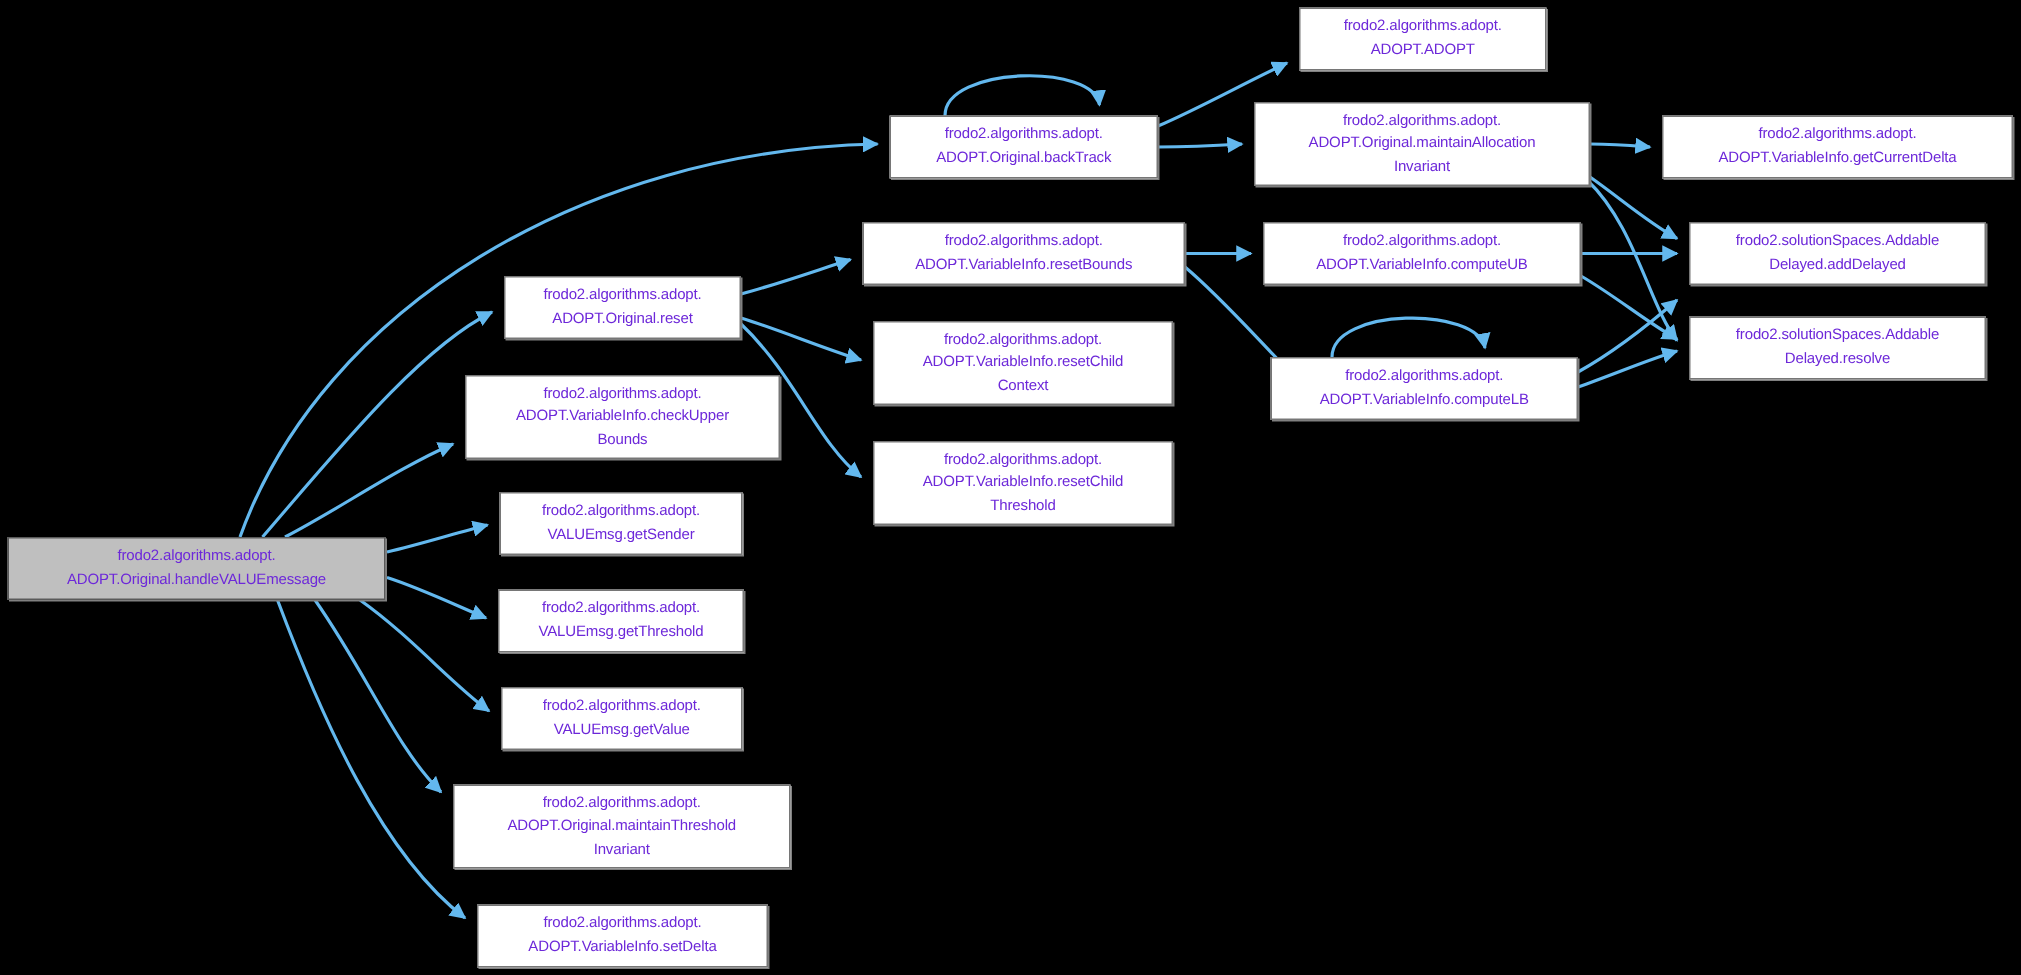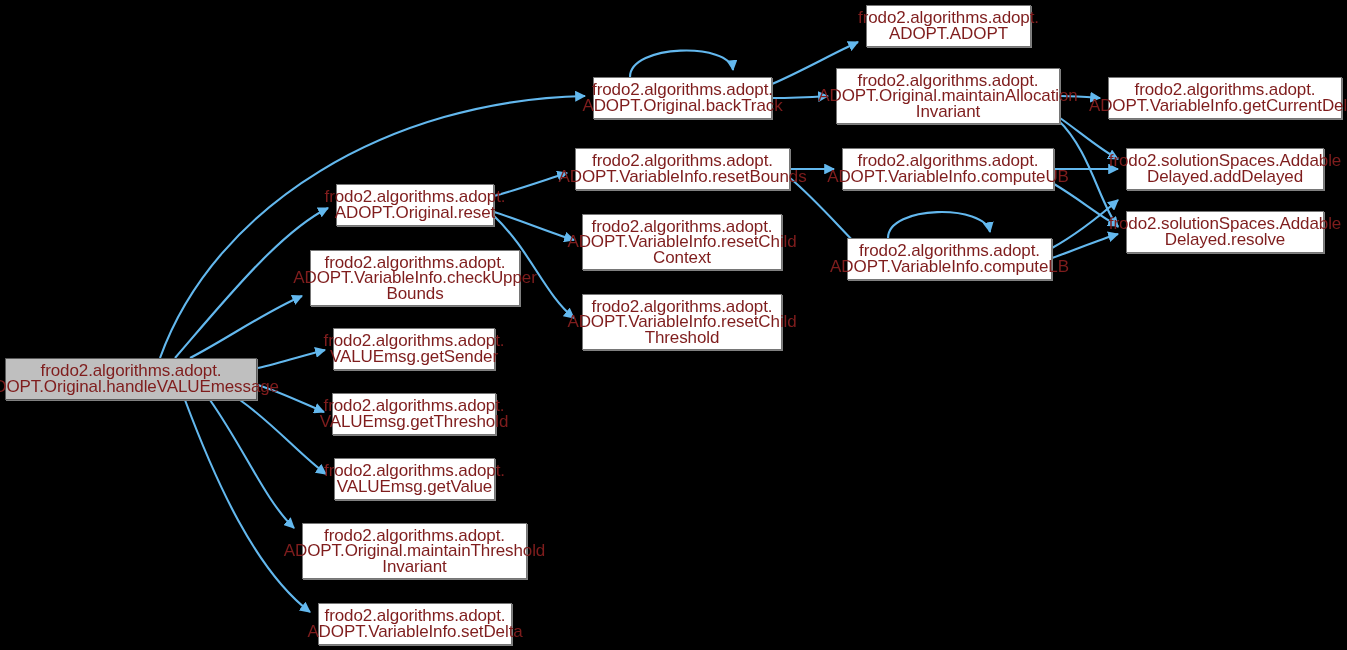--- a/index.html
+++ b/index.html
@@ -1,21 +1,21 @@
 <!DOCTYPE html>
 <html><head>
 <meta charset="utf-8">
 <style>
   html,body{margin:0;padding:0;background:#000;}
   #canvas{position:relative;width:1347px;height:650px;background:#000;overflow:hidden;
           font-family:"Liberation Sans",sans-serif;}
   #edges{position:absolute;left:0;top:0;width:1347px;height:650px;}
   .node{position:absolute;box-sizing:border-box;background:#ffffff;
         border:1px solid #767676;display:flex;align-items:center;justify-content:center;
-        text-align:center;color:#7f1d1d;font-size:17px;line-height:15.6px;
+        text-align:center;color:#6d28d9;font-size:10px;line-height:15.6px;
         letter-spacing:-0.1px;padding:16px 4px;
         box-shadow:1px 1px 0 0 #808080;}
   .node.root{background:#bfbfbf;border:1px solid #5a5a5a;}
   .node span{display:block;white-space:pre-line;}
 </style>
 </head>
 <body>
 
 <div id="canvas">
   <svg id="edges" xmlns="http://www.w3.org/2000/svg">

